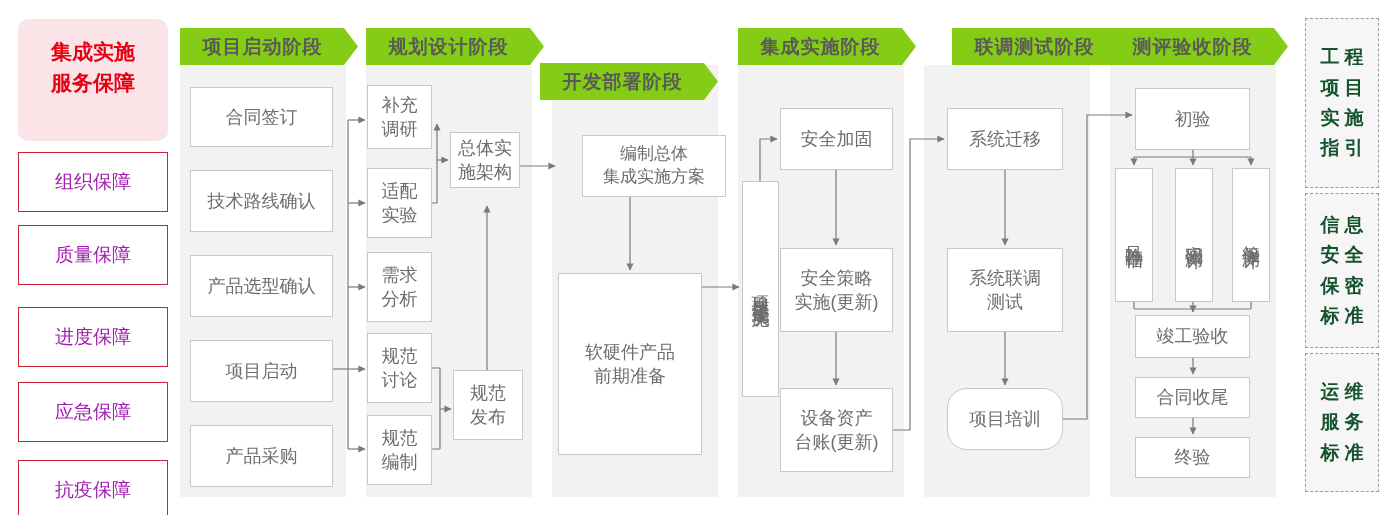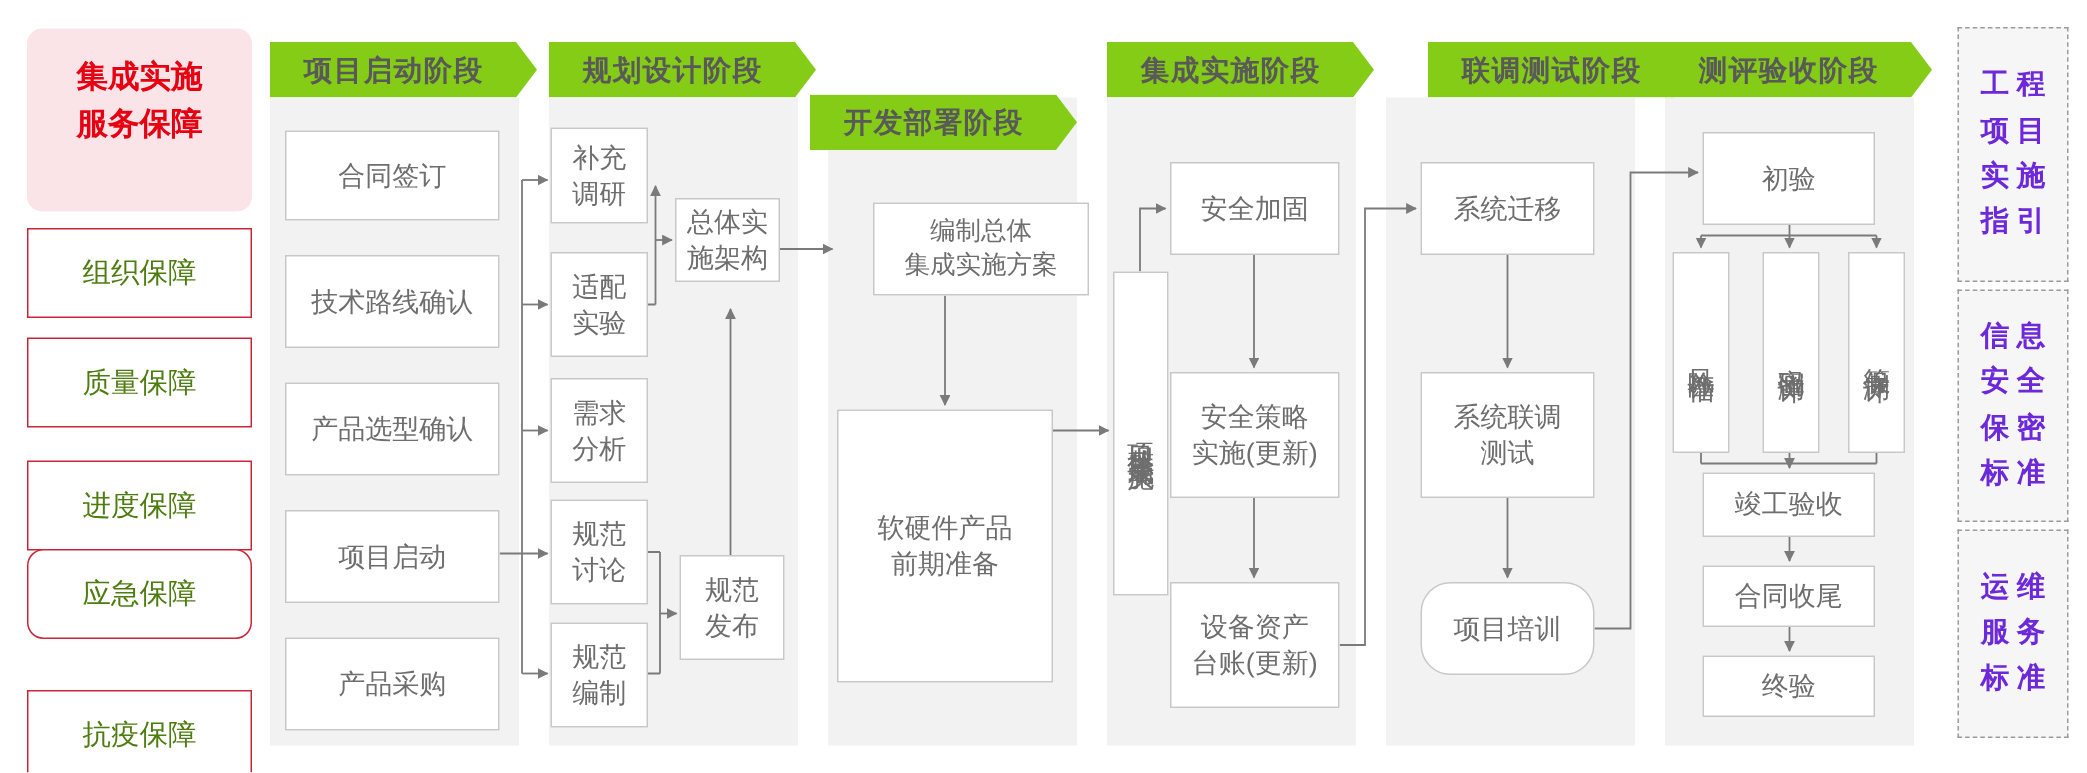--- a/index.html
+++ b/index.html
@@ -10,57 +10,57 @@
   .abs{position:absolute;box-sizing:border-box;}
   
   .side-header{
     left:18px;top:19px;width:150px;height:122px;background:#fae4e8;border-radius:10px;
     display:flex;align-items:center;justify-content:center;padding-bottom:26px;
     color:#e60012;font-weight:bold;font-size:21px;line-height:1.5;text-align:center;white-space:pre-line;
   }
   .side-item{
     left:18px;width:150px;height:60px;background:#ffffff;border:1.5px solid #cb2438;
     display:flex;align-items:center;justify-content:center;
-    color:#4d7c0f;font-size:19px;text-align:center;
+    color:#a21caf;font-size:19px;text-align:center;
   }
   
   .col-panel{top:65px;height:432px;width:166px;background:#f2f2f2;}
   .col-header{
     top:28px;height:37px;width:178px;background:#84cc16;
     clip-path:polygon(0 0,164px 0,100% 50%,164px 100%,0 100%);
     display:flex;align-items:center;justify-content:center;padding-right:13px;
     color:#595959;font-weight:bold;font-size:19px;letter-spacing:1px;white-space:nowrap;
   }
   
   .node{
     position:absolute;box-sizing:border-box;background:#ffffff;border:1px solid #c8c8c8;
     display:flex;align-items:center;justify-content:center;text-align:center;
     color:#6e6e6e;font-size:18px;line-height:1.35;white-space:pre-line;
   }
   .vert{writing-mode:vertical-rl;text-orientation:upright;letter-spacing:2px;line-height:1;}
   
   .std{
     position:absolute;box-sizing:border-box;left:1305px;width:74px;background:#f6f6f6;
     border:1px dashed #9c9c9c;display:flex;align-items:center;justify-content:center;
-    color:#6d28d9;font-weight:bold;font-size:19px;line-height:1.6;letter-spacing:5px;
+    color:#14532d;font-weight:bold;font-size:19px;line-height:1.6;letter-spacing:5px;
     padding-left:5px;text-align:center;white-space:pre-line;
   }
   .connectors{position:absolute;left:0;top:0;pointer-events:none;}
 </style>
 </head>
 <body>
 
 <div class="canvas">
 
   <div class="abs side-header">集成实施
 服务保障</div>
   <div class="abs side-item" style="top:152px;">组织保障</div>
   <div class="abs side-item" style="top:225px;">质量保障</div>
   <div class="abs side-item" style="top:295px;margin-top:12px;">进度保障</div>
-  <div class="abs side-item" style="top:366px;border-radius:11px;">应急保障</div>
+  <div class="abs side-item" style="top:382px;">应急保障</div>
   <div class="abs side-item" style="top:460px;">抗疫保障</div>
 
   <div class="abs col-panel" style="left:180px;"></div>
   <div class="abs col-panel" style="left:366px;"></div>
   <div class="abs col-panel" style="left:552px;"></div>
   <div class="abs col-panel" style="left:738px;"></div>
   <div class="abs col-panel" style="left:924px;"></div>
   <div class="abs col-panel" style="left:1110px;"></div>
 
   <div class="abs col-header" style="left:180px;">项目启动阶段</div>

